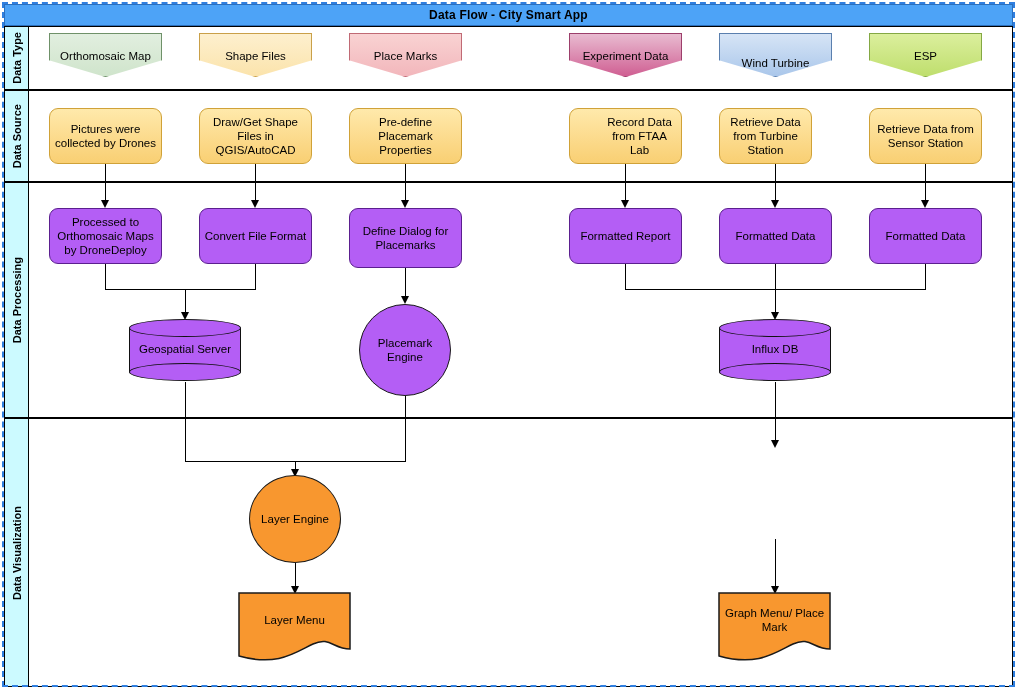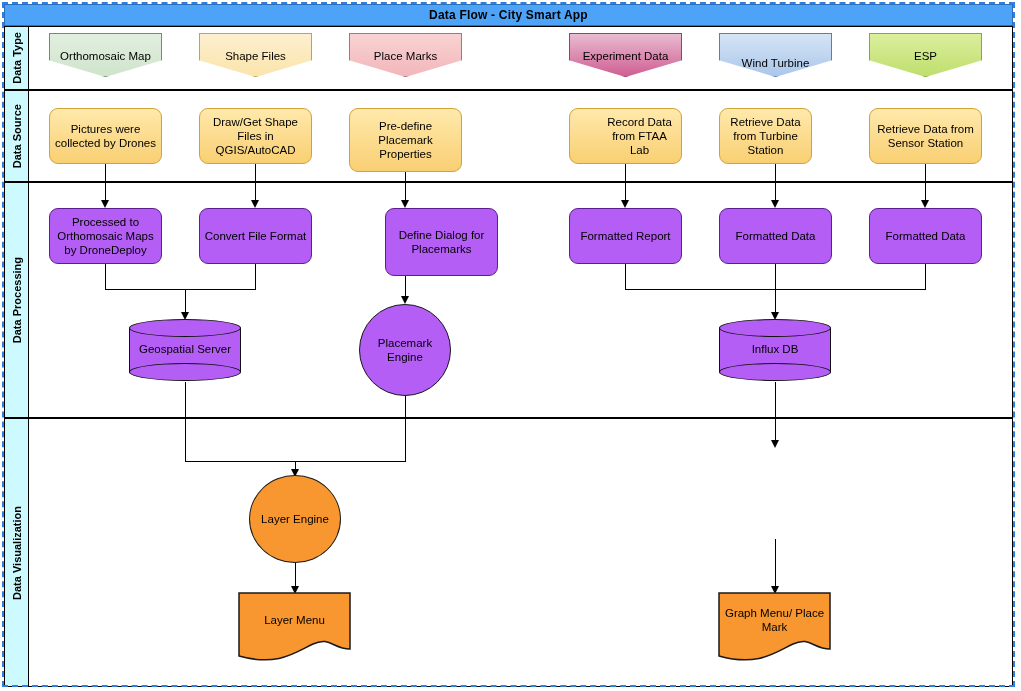--- a/index.html
+++ b/index.html
@@ -258,40 +258,40 @@
     <div class="node pent" style="left:869px; top:33px; width:113px; height:44px; background:linear-gradient(#dcef9e,#bede6c); outline:1.3px solid #84a844; outline-offset:-1.3px;">
       <span class="lbl">ESP</span>
     </div>
 
     <div class="node rrect" style="left:49px; top:108px; width:113px; height:56px; background:linear-gradient(#ffe9ab,#f9cf73); border-color:#d0a238;">
       <span class="lbl">Pictures were collected by Drones</span>
     </div>
     <div class="node rrect" style="left:199px; top:108px; width:113px; height:56px; background:linear-gradient(#ffe9ab,#f9cf73); border-color:#d0a238;">
       <span class="lbl">Draw/Get Shape Files in QGIS/AutoCAD</span>
     </div>
-    <div class="node rrect" style="left:349px; top:108px; width:113px; height:64px; background:linear-gradient(#ffe9ab,#f9cf73); border-color:#d0a238;">
+    <div class="node rrect" style="left:349px; top:108px; width:113px; height:56px; background:linear-gradient(#ffe9ab,#f9cf73); border-color:#d0a238;">
       <span class="lbl">Pre-define Placemark Properties</span>
     </div>
     <div class="node rrect" style="left:569px; top:108px; width:113px; height:56px; background:linear-gradient(#ffe9ab,#f9cf73); border-color:#d0a238;padding-left:28px;">
       <span class="lbl">Record Data from FTAA Lab</span>
     </div>
     <div class="node rrect" style="left:719px; top:108px; width:93px; height:56px; background:linear-gradient(#ffe9ab,#f9cf73); border-color:#d0a238;">
       <span class="lbl">Retrieve Data from Turbine Station</span>
     </div>
     <div class="node rrect" style="left:869px; top:108px; width:113px; height:56px; background:linear-gradient(#ffe9ab,#f9cf73); border-color:#d0a238;">
       <span class="lbl">Retrieve Data from Sensor Station</span>
     </div>
 
     <div class="node rrect" style="left:49px; top:208px; width:113px; height:56px; background:#b45ef5; border-color:#5b1f8f;">
       <span class="lbl">Processed to Orthomosaic Maps by DroneDeploy</span>
     </div>
     <div class="node rrect" style="left:199px; top:208px; width:113px; height:56px; background:#b45ef5; border-color:#5b1f8f;">
       <span class="lbl">Convert File Format</span>
     </div>
-    <div class="node rrect" style="left:349px; top:208px; width:113px; height:68px; background:#b45ef5; border-color:#5b1f8f;margin-left:36px;">
+    <div class="node rrect" style="left:349px; top:208px; width:113px; height:60px; background:#b45ef5; border-color:#5b1f8f;">
       <span class="lbl">Define Dialog for Placemarks</span>
     </div>
     <div class="node rrect" style="left:569px; top:208px; width:113px; height:56px; background:#b45ef5; border-color:#5b1f8f;text-align:right;">
       <span class="lbl">Formatted Report</span>
     </div>
     <div class="node rrect" style="left:719px; top:208px; width:113px; height:56px; background:#b45ef5; border-color:#5b1f8f;">
       <span class="lbl">Formatted Data</span>
     </div>
     <div class="node rrect" style="left:869px; top:208px; width:113px; height:56px; background:#b45ef5; border-color:#5b1f8f;">
       <span class="lbl">Formatted Data</span>

